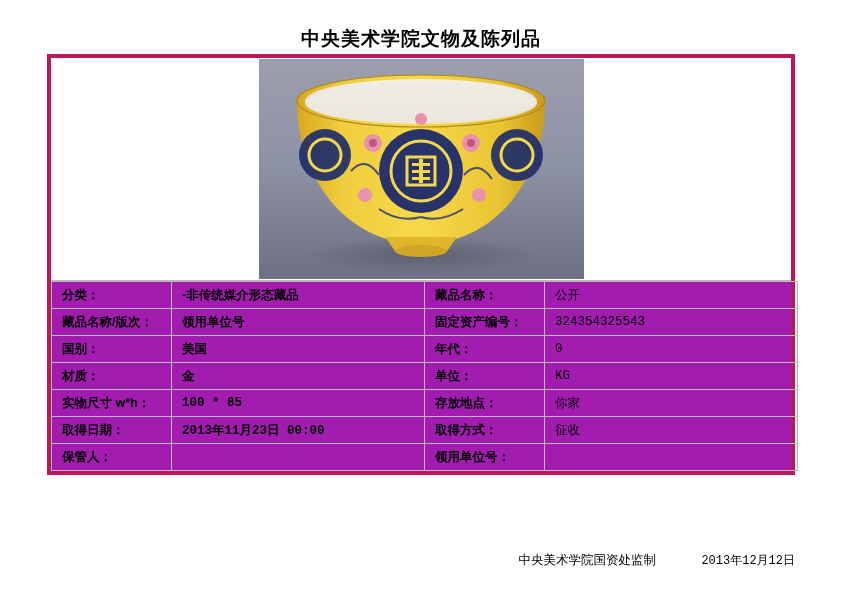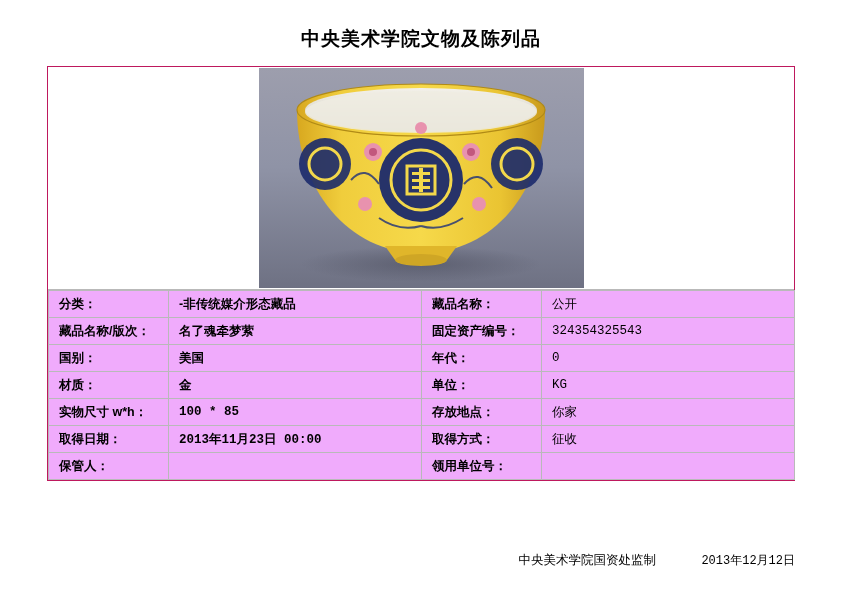--- a/index.html
+++ b/index.html
@@ -26,24 +26,24 @@
     text-align: center;
     font-size: 19px;
     font-weight: bold;
     letter-spacing: 1px;
     padding-top: 26px;
     padding-bottom: 14px;
   }
   .card {
     position: absolute;
     left: 47px;
-    top: 66px;
+    top: 54px;
     width: 748px;
-    border: 1px solid #be185d;
-    background: #f0abfc;
+    border: 4px solid #be185d;
+    background: #a21caf;
     box-sizing: border-box;
   }
   .image-cell {
     border-bottom: 1px solid #b9b9b9;
     height: 222px;
     display: flex;
     align-items: center;
     justify-content: center;
     background: #ffffff;
     overflow: hidden;
@@ -188,21 +188,21 @@
     <table class="info">
       <tbody>
         <tr>
           <td class="lbl">分类：</td>
           <td class="val">-非传统媒介形态藏品</td>
           <td class="lbl-r">藏品名称：</td>
           <td class="val-r">公开</td>
         </tr>
         <tr>
           <td class="lbl">藏品名称/版次：</td>
-          <td class="val">名了魂牵梦萦</td>
+          <td class="val">领用单位号</td>
           <td class="lbl-r">固定资产编号：</td>
           <td class="val-r val-mono">324354325543</td>
         </tr>
         <tr>
           <td class="lbl">国别：</td>
           <td class="val">美国</td>
           <td class="lbl-r">年代：</td>
           <td class="val-r val-mono">0</td>
         </tr>
         <tr>

